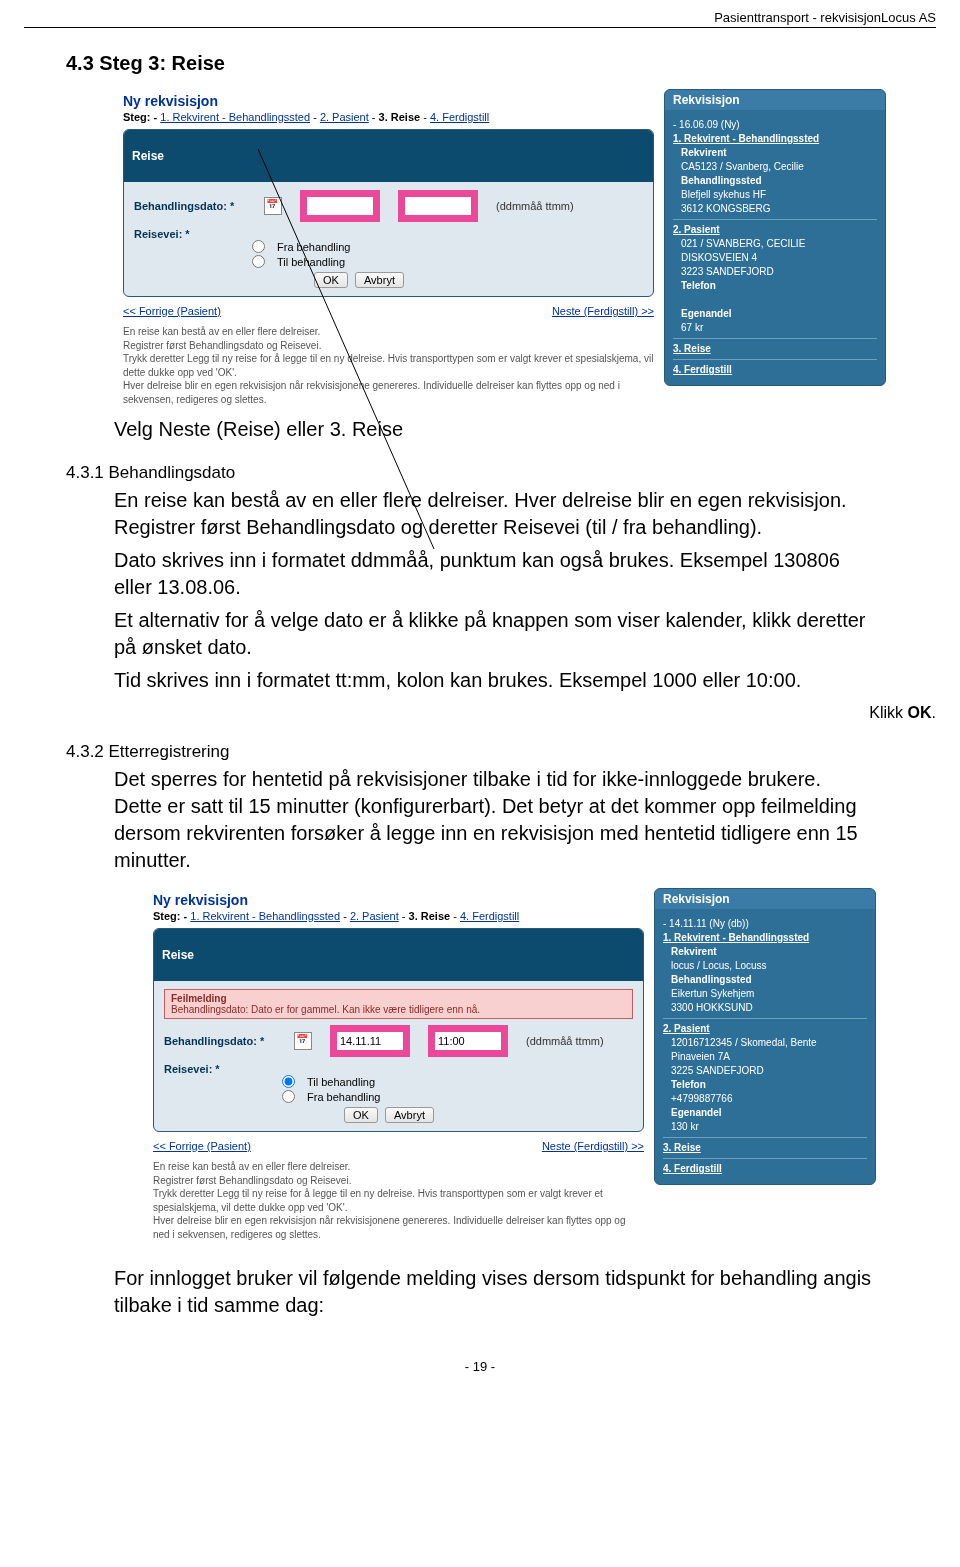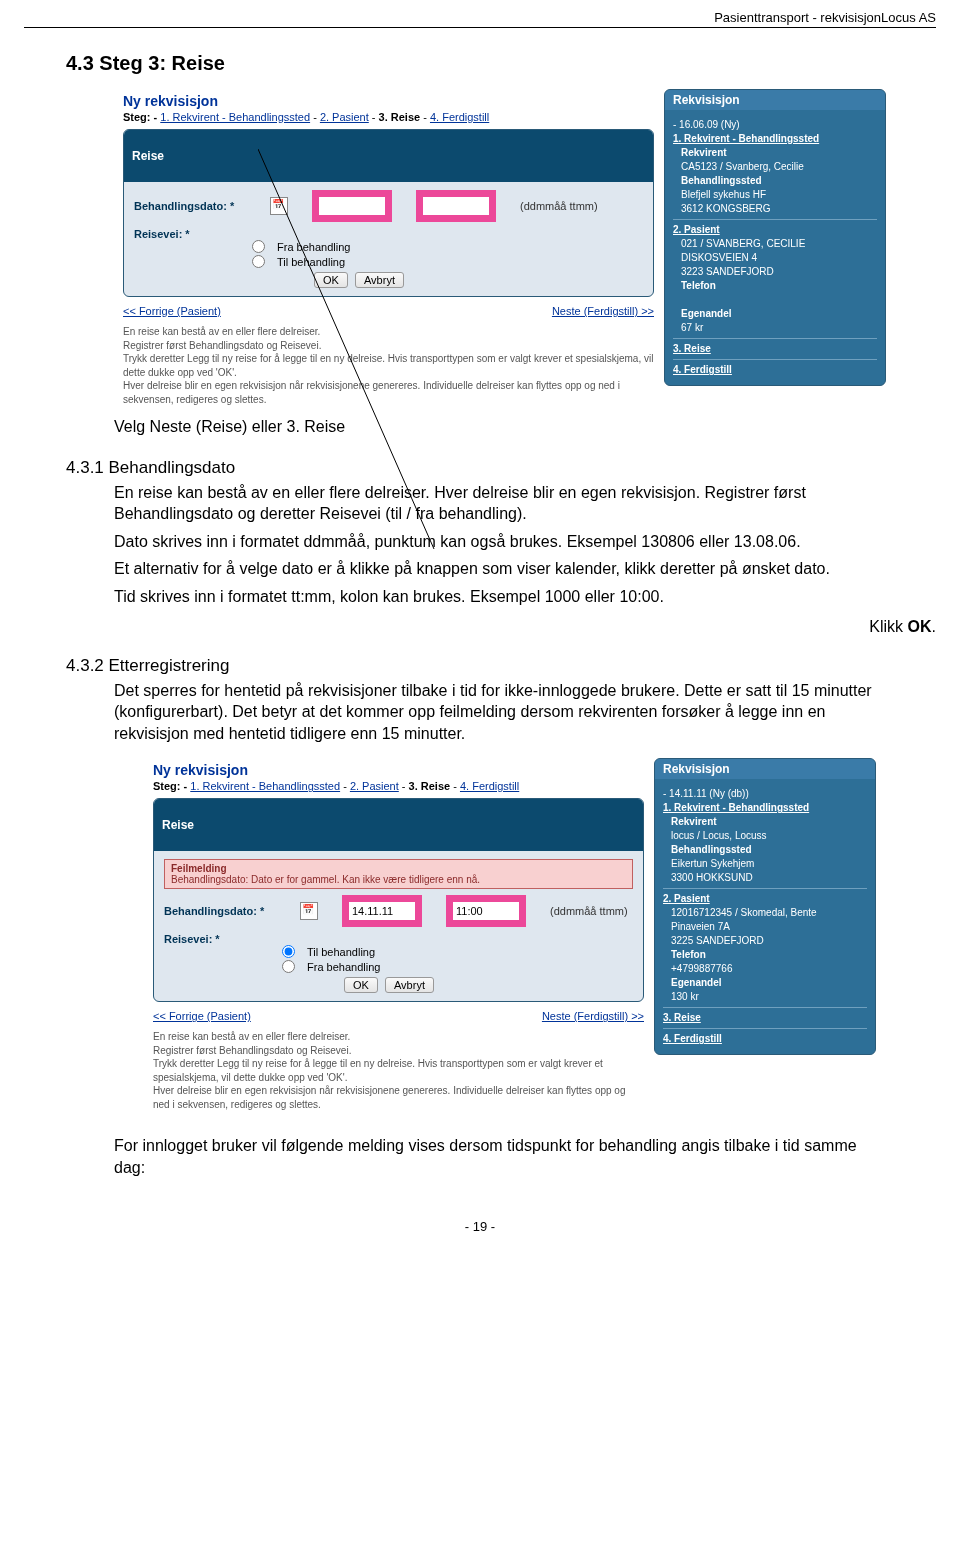--- a/index.html
+++ b/index.html
@@ -68,21 +68,21 @@
     padding: 19px 8px;
     font-size: 12px;
   }
   .panel-body {
     padding: 8px 10px;
     font-size: 11px;
   }
   .form-row {
     display: flex;
     align-items: center;
-    gap: 24px;
+    gap: 18px;
     margin-bottom: 6px;
   }
   .form-label {
     width: 112px;
     color: #003355;
     font-weight: bold;
   }
   .icon-btn {
     display: inline-block;
     width: 16px;
@@ -155,21 +155,21 @@
     top: 60px;
     left: 174px;
     width: 190px;
     height: 405px;
     pointer-events: none;
   }
 
   .body-text {
     margin: 2px 0 6px 90px;
     max-width: 760px;
-    font-size: 16px;
+    font-size: 20px;
     line-height: 1.35;
   }
   .subhead {
     font-size: 17px;
     margin: 20px 0 4px 42px;
   }
   .klikk { margin: 10px 0 4px 90px; font-size: 16px; text-align: right; }
 
   .err-box {
     background: #f8d0d0;

